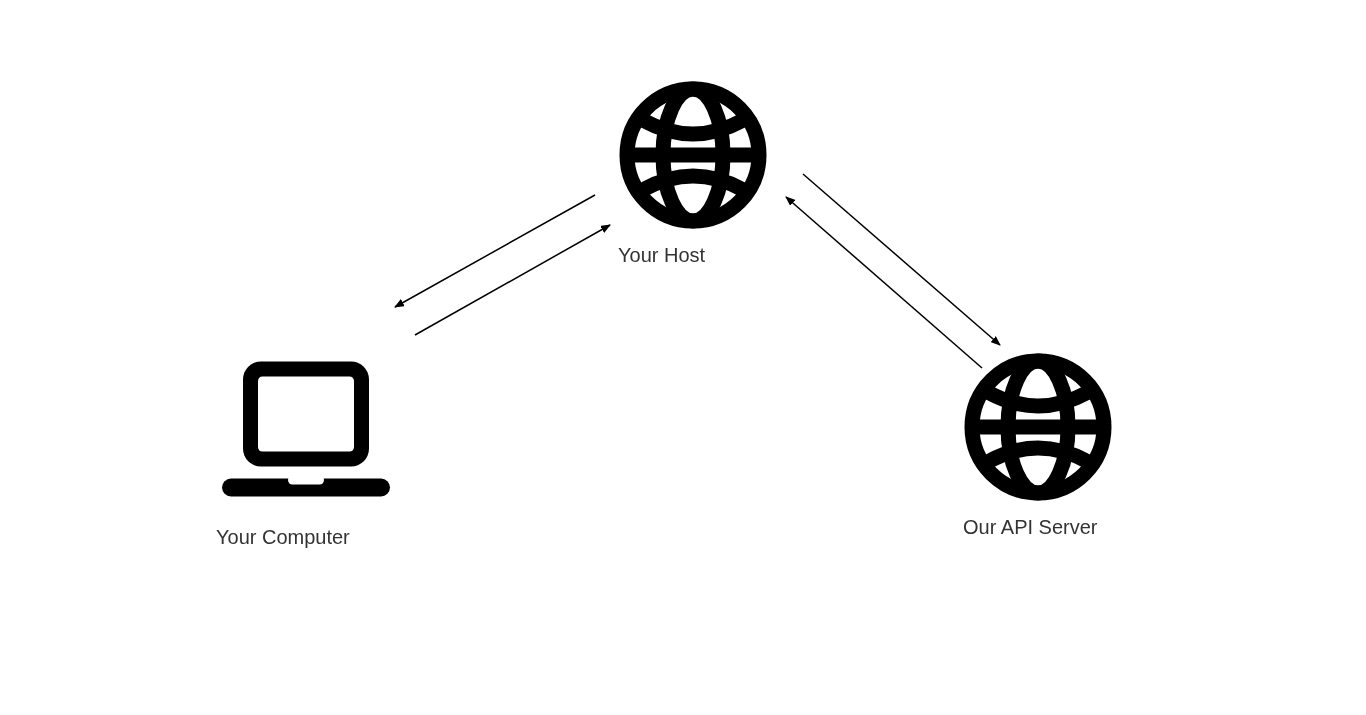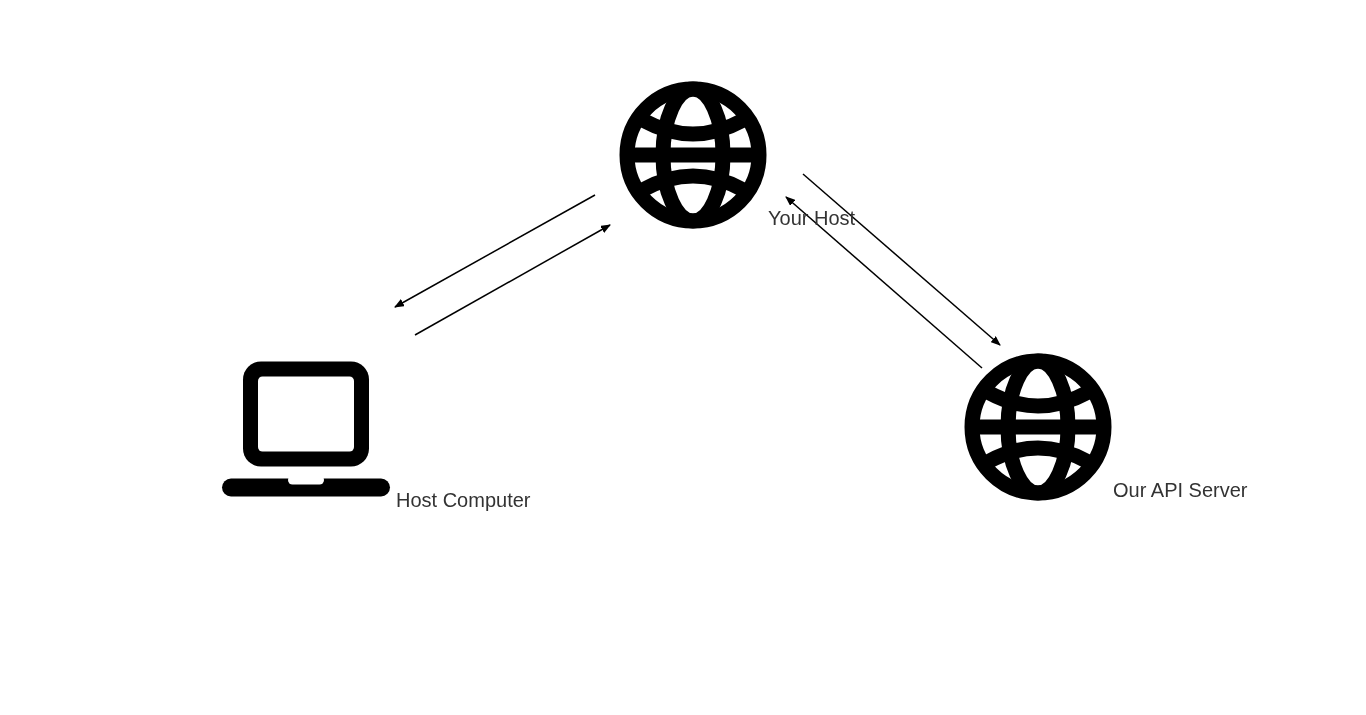--- a/index.html
+++ b/index.html
@@ -7,22 +7,22 @@
       width: 1366px;
       height: 715px;
       background: #ffffff;
       font-family: -apple-system, "Helvetica Neue", Arial, sans-serif;
       position: relative;
       overflow: hidden;
     }
     .node {
       position: absolute;
       display: flex;
-      flex-direction: row;
-      align-items: flex-end;
+      flex-direction: column;
+      align-items: flex-start;
     }
     .node .label {
       margin-top: 14px;
       font-size: 20px;
       color: #333333;
       white-space: nowrap;
     }
     .icon svg { display: block; }
     svg.arrows {
       position: absolute;
@@ -74,21 +74,21 @@
 
       <rect x="18" y="6" width="84" height="70" rx="12" ry="12" fill="#000000"></rect>
 
       <rect x="28" y="16" width="64" height="50" rx="3" ry="3" fill="#ffffff"></rect>
 
       <rect x="4" y="84" width="112" height="12" rx="6" ry="6" fill="#000000"></rect>
 
       <rect x="48" y="82" width="24" height="6" rx="3" ry="3" fill="#ffffff"></rect>
     </svg>
   </span>
-  <span class="label">Host Computer</span>
+  <span class="label">Your Computer</span>
 </div>
 
 <div class="node" style="left:963px; top:352px;">
   <span class="icon">
     <svg width="150" height="150" viewBox="0 0 100 100">
       <g fill="none" stroke="#000000" stroke-width="10">
         <circle cx="50" cy="50" r="44"></circle>
         <line x1="6" y1="50" x2="94" y2="50"></line>
         <ellipse cx="50" cy="50" rx="20" ry="44"></ellipse>
         <path d="M17 27 Q50 45 83 27"></path>

